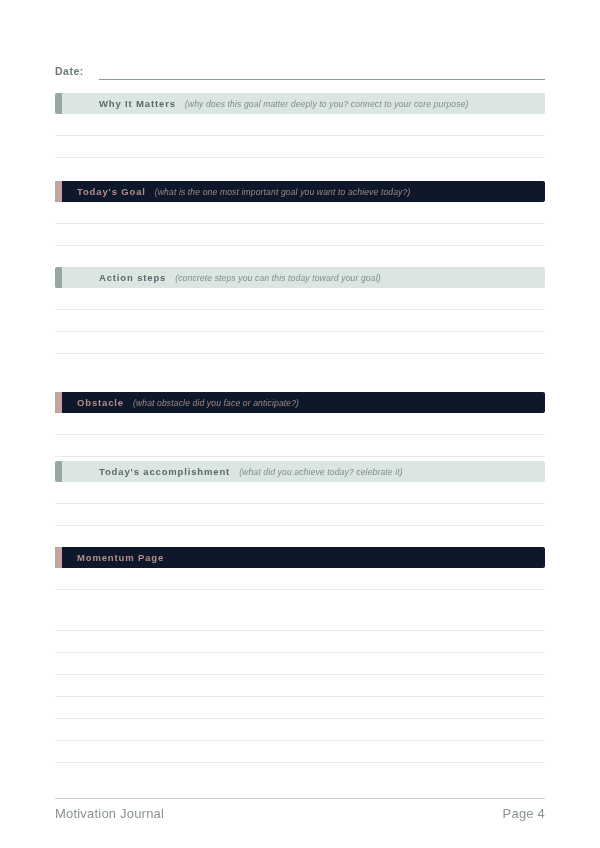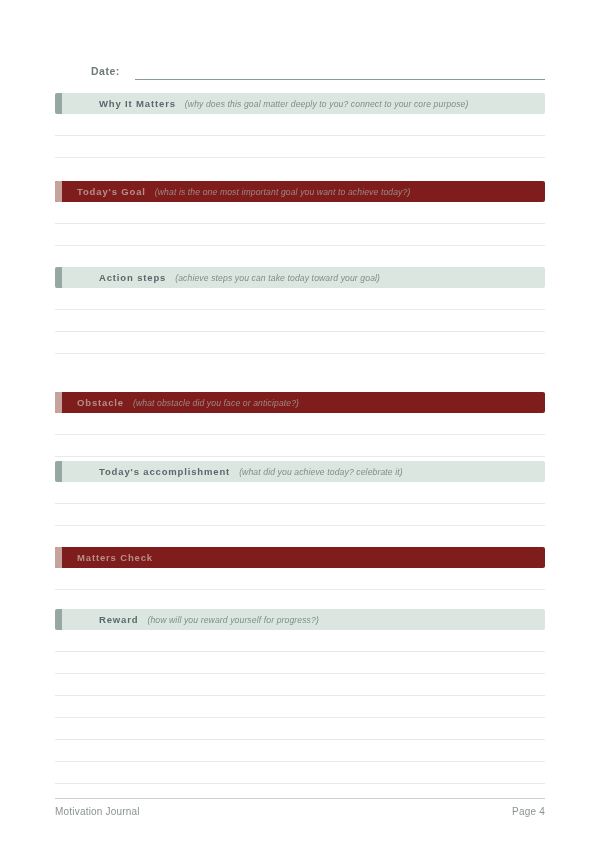--- a/index.html
+++ b/index.html
@@ -36,21 +36,20 @@
     align-items: flex-end;
   }
   .date-label {
     font-size: 10.5px;
     font-weight: bold;
     letter-spacing: 0.5px;
     color: #6b7a78;
     line-height: 14px;
     padding-bottom: 2px;
     white-space: nowrap;
-    margin-left: 36px;
   }
   .date-rule {
     flex: 1;
     margin-left: 15px;
     border-bottom: 1px solid #8a9a98;
     height: 14px;
   }
 
   
   .section {
@@ -74,21 +73,21 @@
     bottom: -2px;
     width: 7px;
     border-radius: 2px;
   }
   
   .band.green { background: #dce6e1; padding-left: 44px; }
   .band.green .accent { background: #97a8a4; }
   .band.green .sec-title { color: #59686a; }
   .band.green .sec-desc  { color: #7d8d8c; font-style: italic; }
   
-  .band.rose { background: #7f1d1d; }
+  .band.rose { background: #0f172a; }
   .band.rose .accent { background: #c5a49d; }
   .band.rose .sec-title { color: #b58f8a; }
   .band.rose .sec-desc  { color: #9c8984; }
 
   .sec-title {
     font-size: 9.5px;
     font-weight: bold;
     letter-spacing: 0.85px;
     white-space: nowrap;
   }
@@ -113,21 +112,21 @@
     left: 55px;
     top: 798px;
     width: 490px;
     border-top: 1px solid #c8d2d0;
     padding-top: 7px;
     display: flex;
     justify-content: space-between;
     align-items: baseline;
   }
   .footer span {
-    font-size: 10px;
+    font-size: 13px;
     color: #8a9391;
     letter-spacing: 0.2px;
   }
 </style>
 </head>
 <body>
 
 <div class="page">
 
   <div class="date-row">
@@ -155,21 +154,21 @@
         </div>
         <div class="lines">
           <div class="wline"></div>
           <div class="wline"></div>
         </div>
       </div>
       <div class="section" style="top: 267px;">
         <div class="band green">
           <div class="accent"></div>
           <div class="sec-title">Action steps</div>
-          <div class="sec-desc">(achieve steps you can take today toward your goal)</div>
+          <div class="sec-desc">(concrete steps you can this today toward your goal)</div>
         </div>
         <div class="lines">
           <div class="wline"></div>
           <div class="wline"></div>
           <div class="wline"></div>
         </div>
       </div>
       <div class="section" style="top: 392px;">
         <div class="band rose">
           <div class="accent"></div>
@@ -188,32 +187,27 @@
           <div class="sec-desc">(what did you achieve today? celebrate it)</div>
         </div>
         <div class="lines">
           <div class="wline"></div>
           <div class="wline"></div>
         </div>
       </div>
       <div class="section" style="top: 547px;">
         <div class="band rose">
           <div class="accent"></div>
-          <div class="sec-title">Matters Check</div>
+          <div class="sec-title">Momentum Page</div>
         </div>
         <div class="lines">
           <div class="wline"></div>
         </div>
       </div>
       <div class="section" style="top: 609px;">
-        <div class="band green">
-          <div class="accent"></div>
-          <div class="sec-title">Reward</div>
-          <div class="sec-desc">(how will you reward yourself for progress?)</div>
-        </div>
         <div class="lines">
           <div class="wline"></div>
           <div class="wline"></div>
           <div class="wline"></div>
           <div class="wline"></div>
           <div class="wline"></div>
           <div class="wline"></div>
           <div class="wline"></div>
         </div>
       </div>

